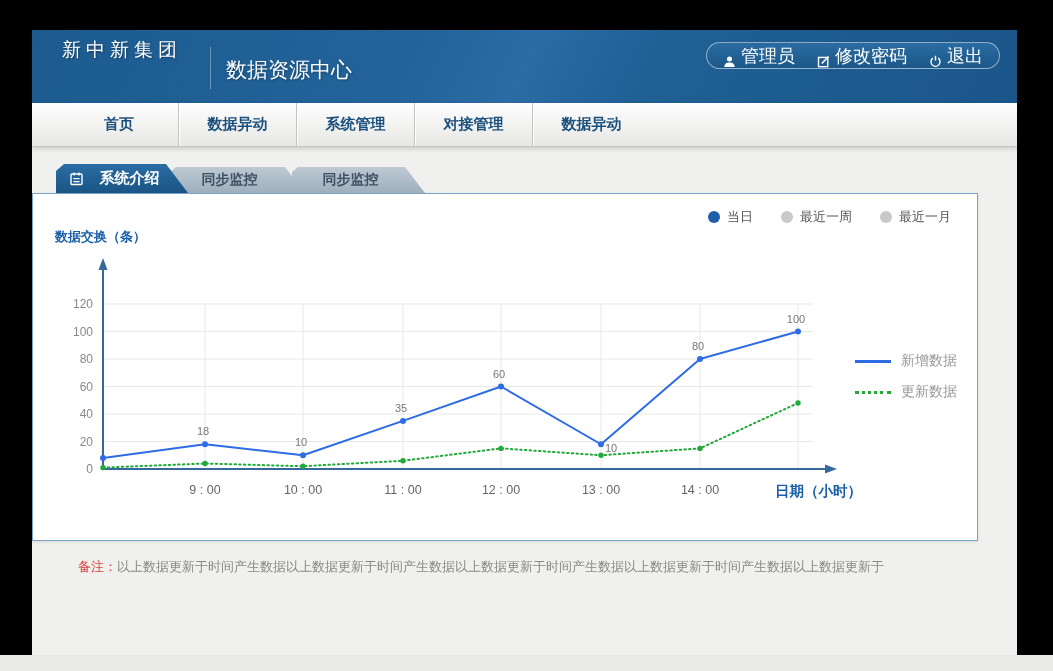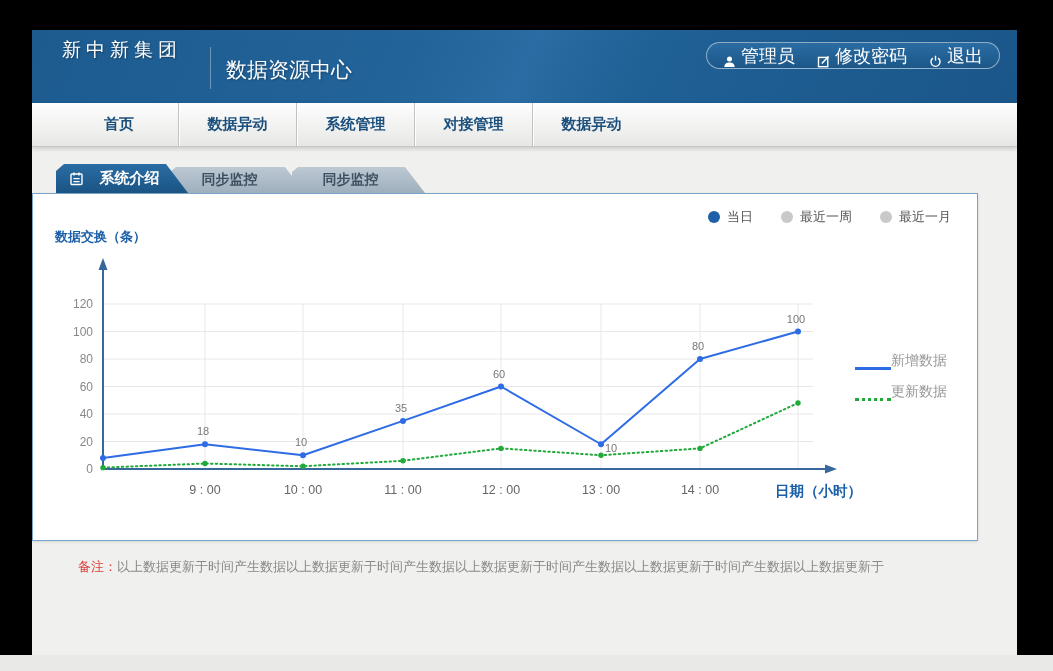--- a/index.html
+++ b/index.html
@@ -51,21 +51,21 @@
            background:#fff; border:1px solid #7ba3c6; box-shadow:0 1px 3px rgba(0,0,0,.1); }
   .radio-row { position:absolute; right:26px; top:14px; display:flex; gap:28px; align-items:center; }
   .radio-option { display:flex; align-items:center; gap:7px; font-size:13px; color:#555; cursor:pointer; }
   .radio-dot { width:12px; height:12px; border-radius:50%; background:#c9c9c9; }
   .radio-option.selected .radio-dot { background:#1f5ea9; }
   .chart-title { position:absolute; left:22px; top:34px; font-size:13px; font-weight:bold; color:#1a5fa8; }
   .chart-svg { position:absolute; left:20px; top:55px; }
   .chart-svg text { font-family:"Liberation Sans","DejaVu Sans",sans-serif; }
 
   .legend { position:absolute; left:822px; top:158px; display:flex; flex-direction:column; gap:13px; }
-  .legend-item { display:flex; align-items:flex-end; }
+  .legend-item { display:flex; align-items:center; gap:10px; }
   .legend-sample { width:36px; height:0; }
   .legend-sample.solid { border-top:3px solid #2e6ce5; }
   .legend-sample.dotted { border-top:3px dotted #21a93a; }
   .legend-label { font-size:14px; color:#999; }
 
   .remark { position:absolute; left:45px; top:364px; font-size:13px; }
   .remark-prefix { color:#d9413d; }
   .remark-text { color:#888; }
 </style>
 </head>

